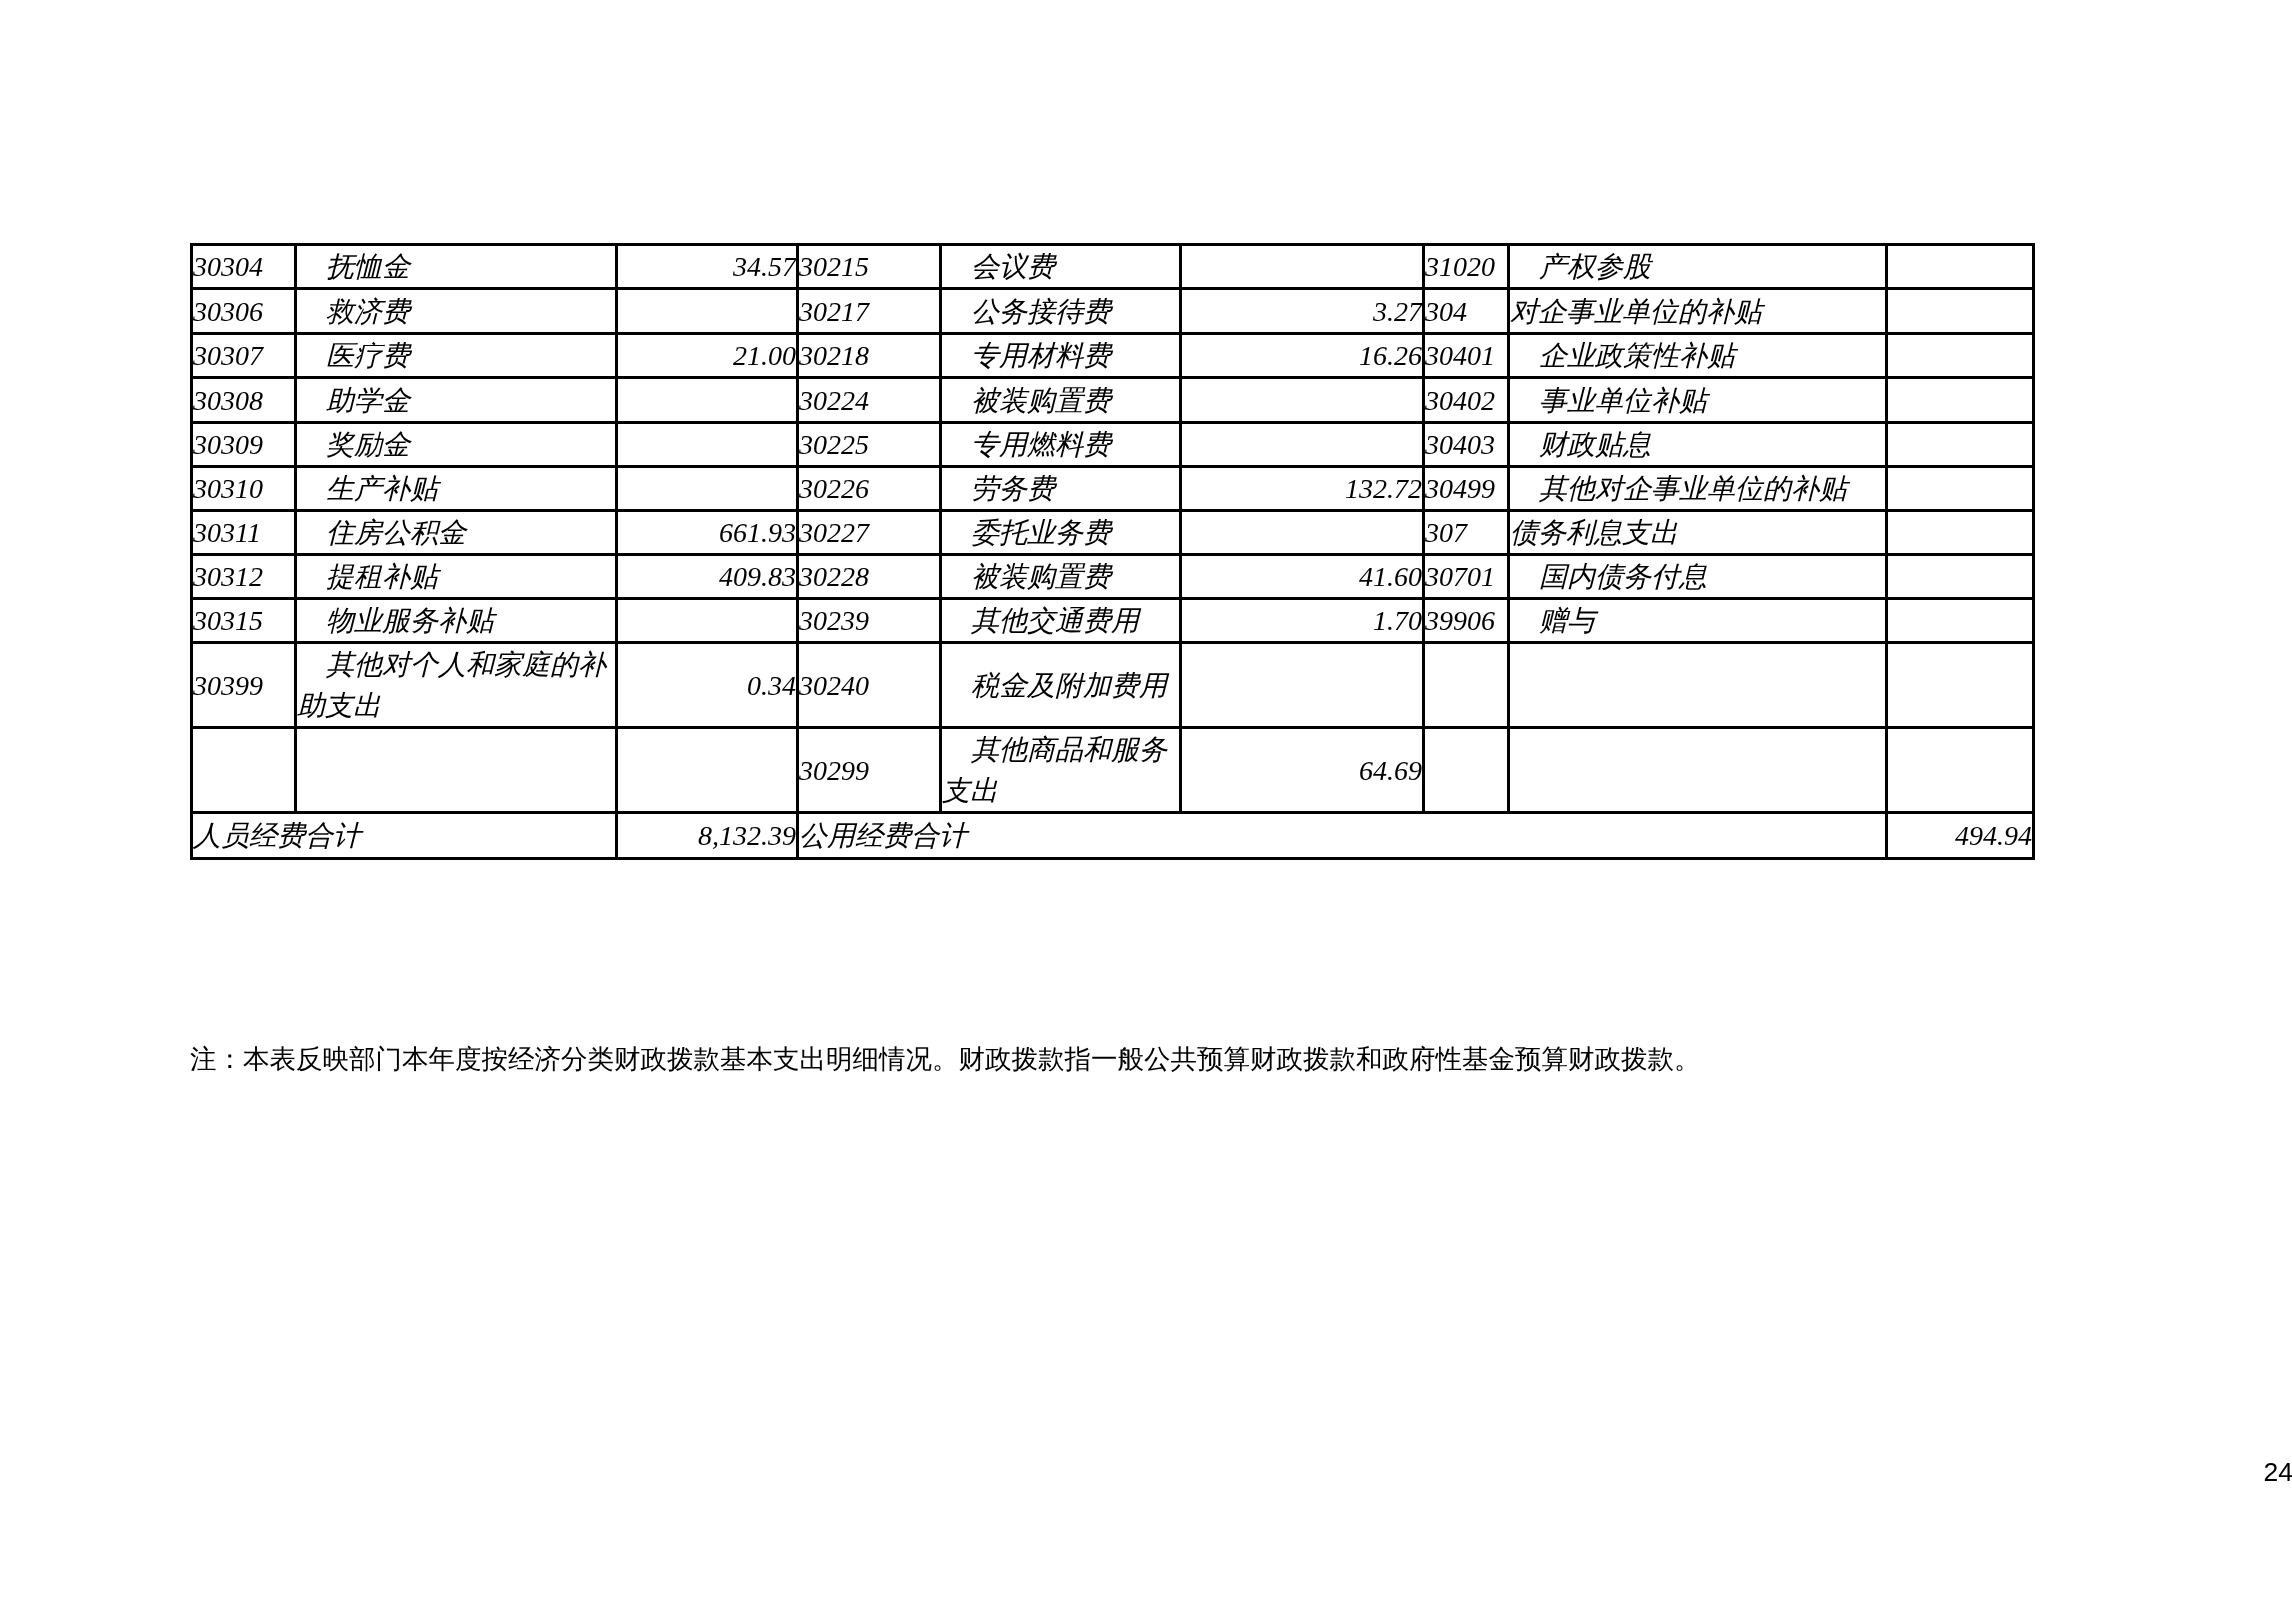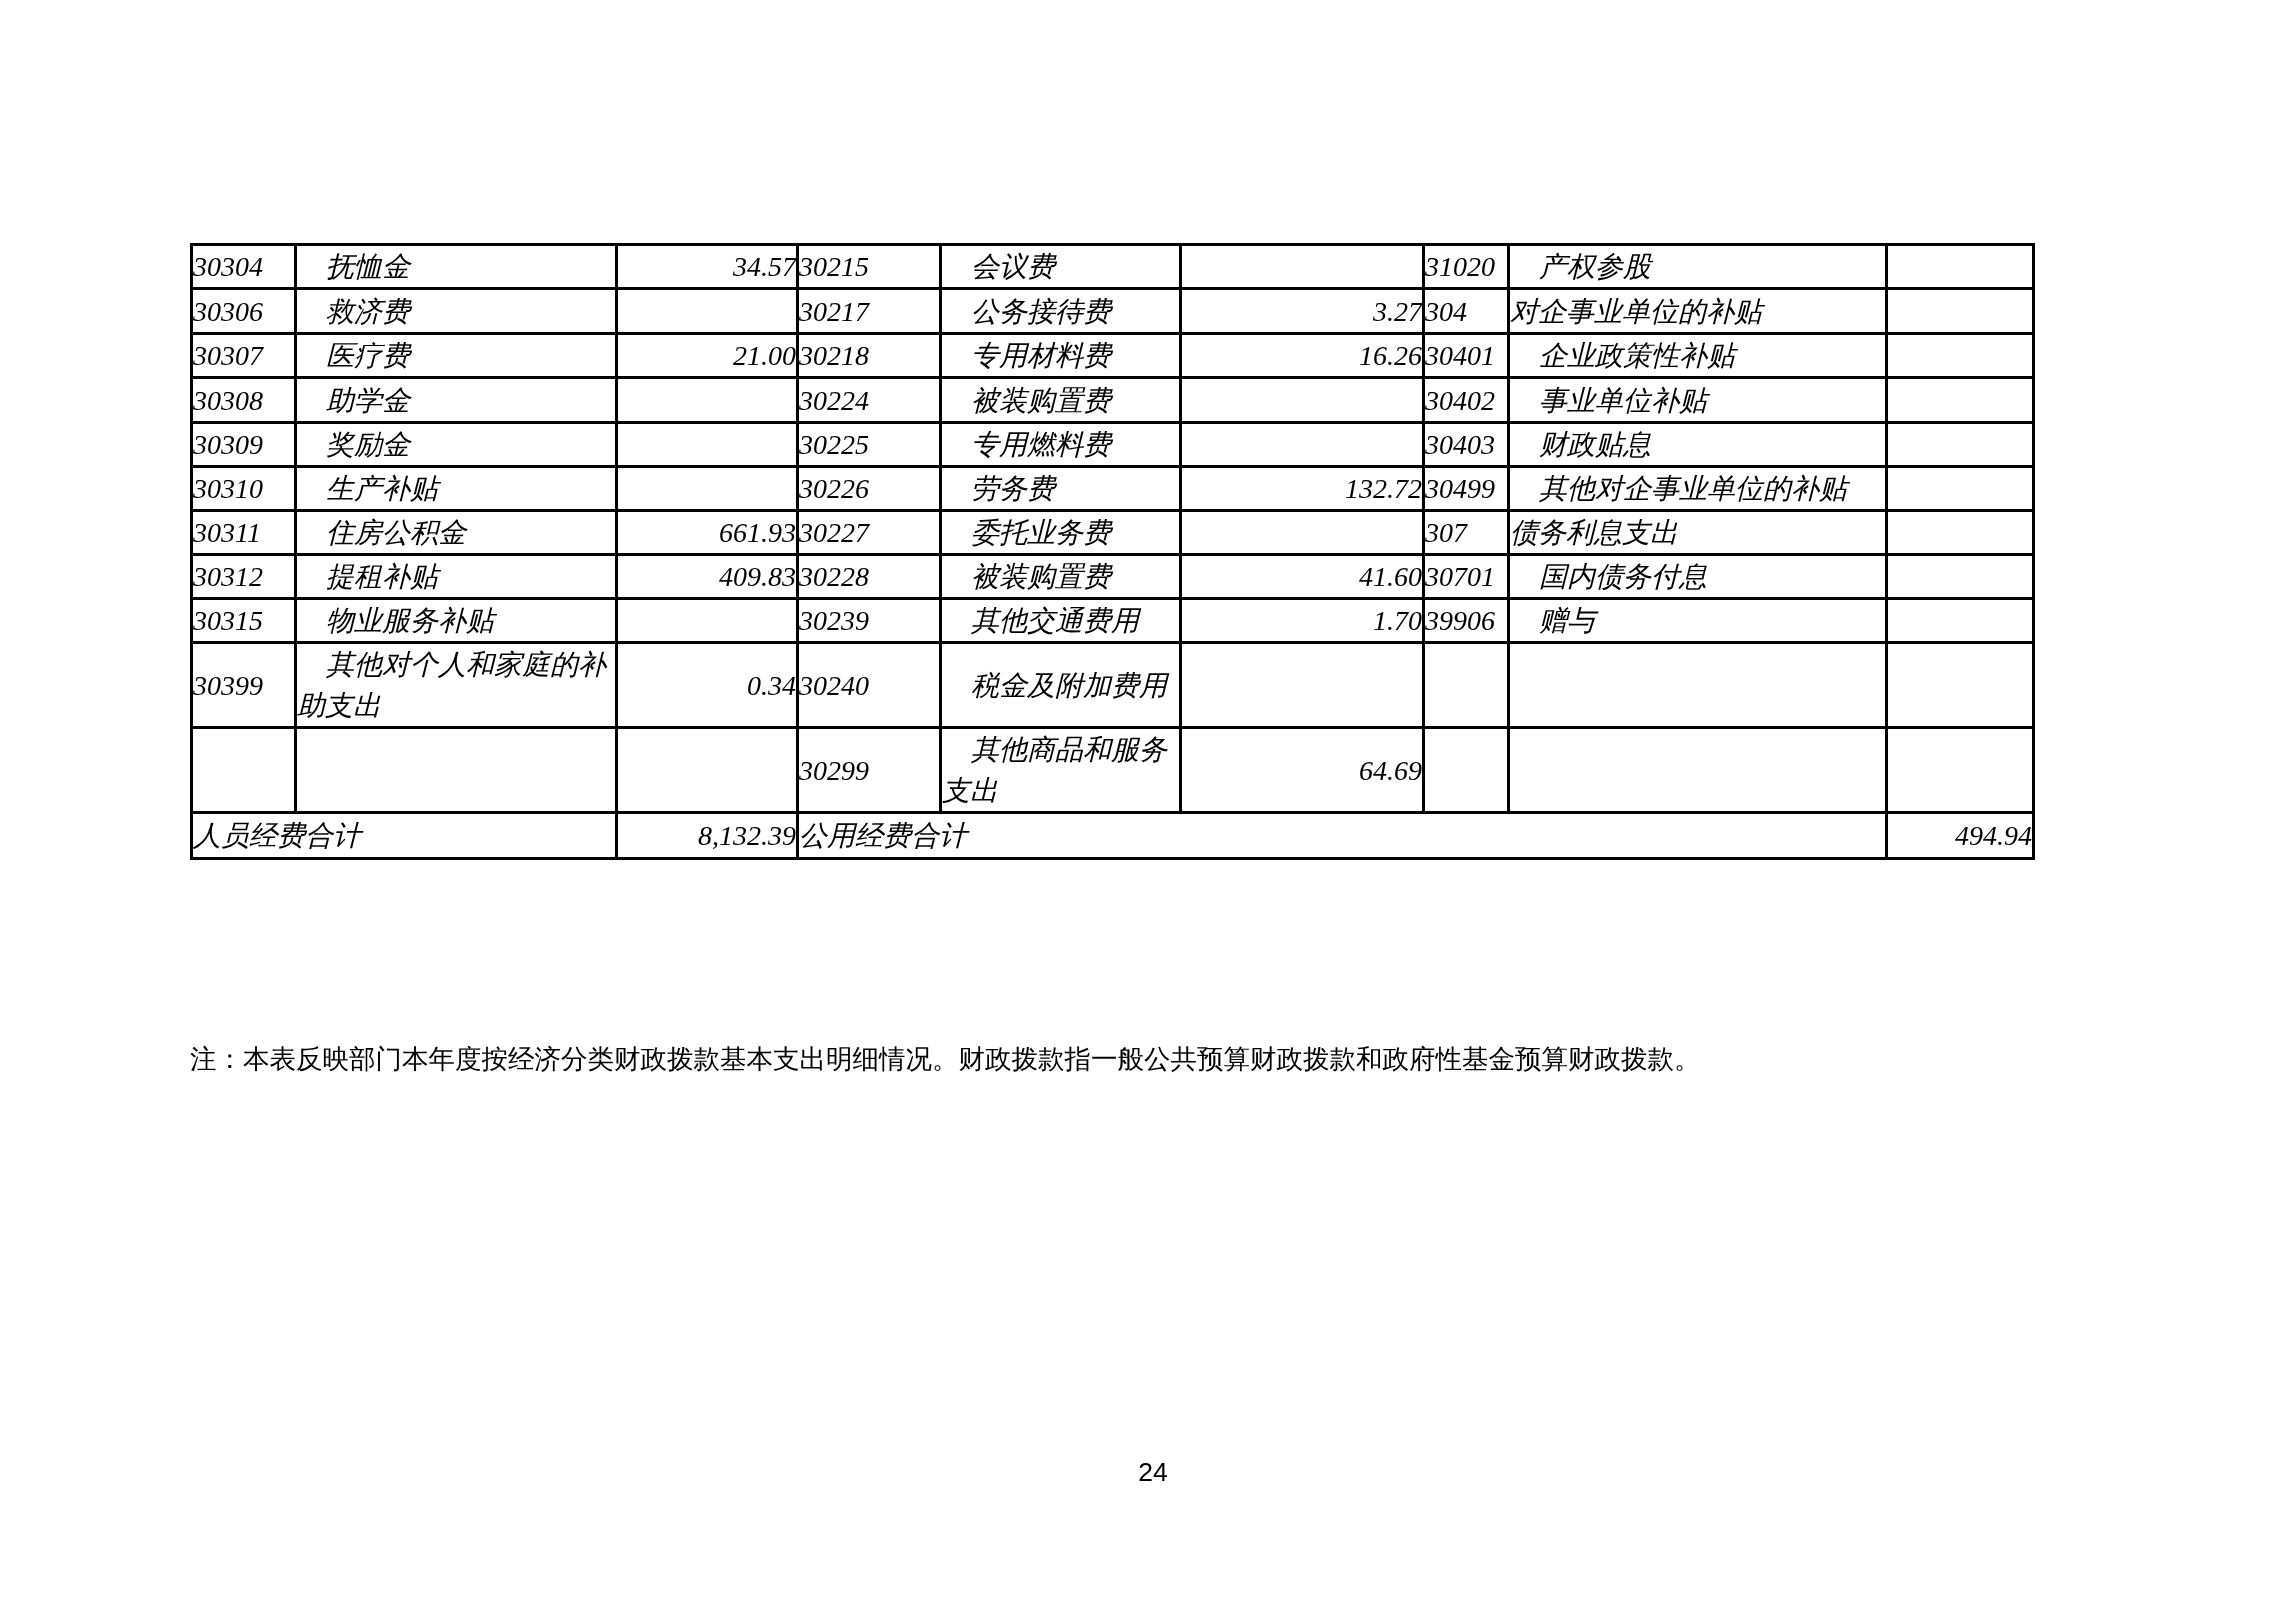--- a/index.html
+++ b/index.html
@@ -41,21 +41,21 @@
     width: 1921px;
     font-size: 26.5px;
     line-height: 37px;
     white-space: nowrap;
   }
   .page-number {
     position: absolute;
     left: 13px;
     right: 0;
     top: 1457px;
-    text-align: center;
+    text-align: right;
     font-family: "Liberation Sans", sans-serif;
     font-size: 26.5px;
   }
 </style>
 </head>
 <body>
 
 <div class="page">
 
   <table class="budget">

